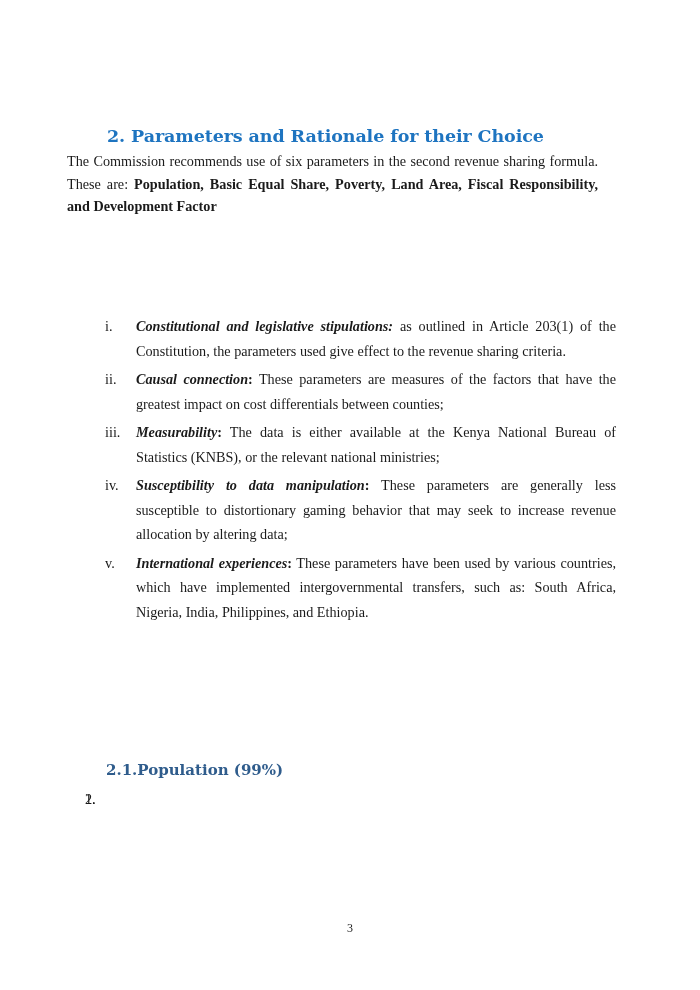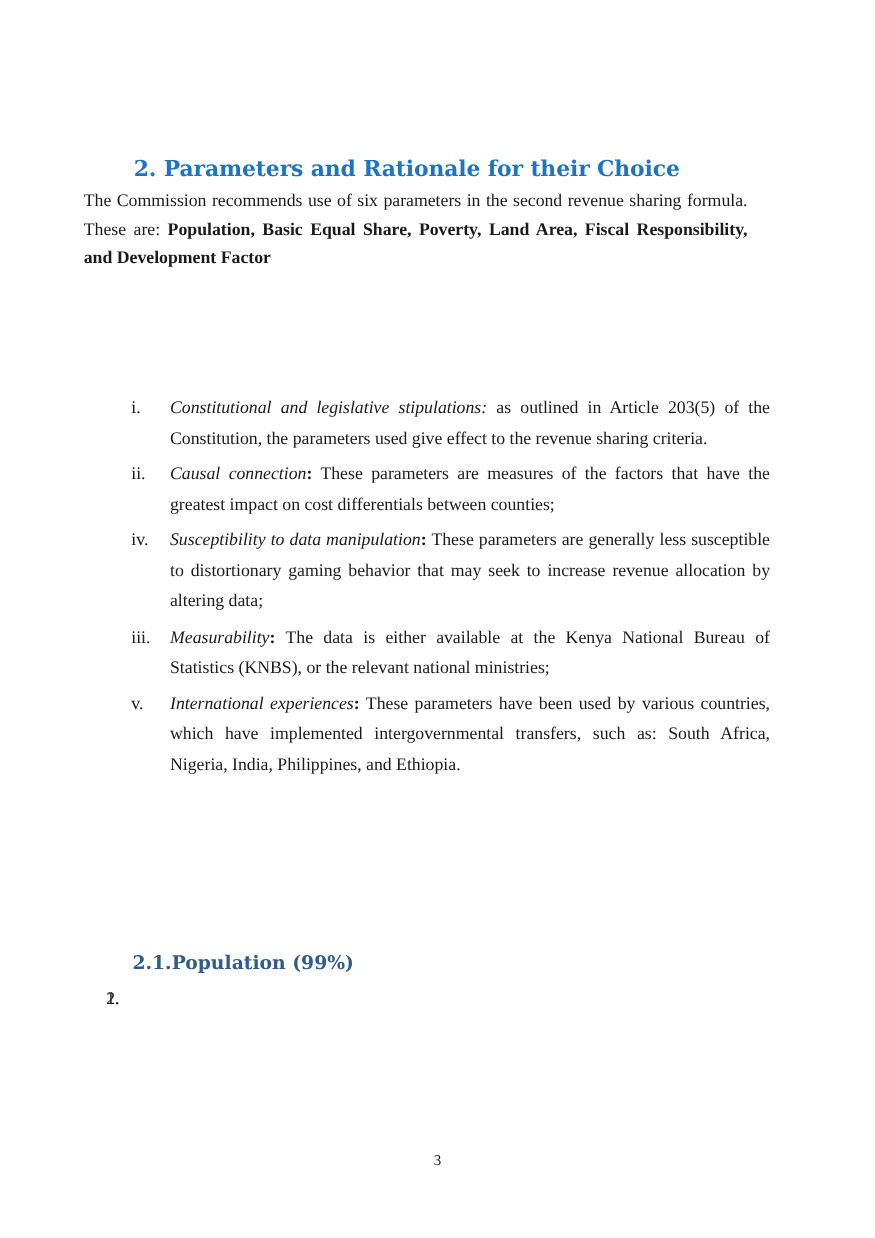--- a/index.html
+++ b/index.html
@@ -6,21 +6,21 @@
   body { width:700px; height:990px; position:relative; overflow:hidden;
          font-family:"DejaVu Serif","Liberation Serif",serif; color:#1a1a1a; }
   .page { position:absolute; left:0; top:0; width:554px; height:990px; }
   .h1 { position:absolute; left:107px; top:126px; font-size:17.5px; font-weight:bold;
         color:#1e74c0; white-space:nowrap; letter-spacing:-0.1px; }
   .body { position:absolute; left:67px; width:531px; font-size:14.2px; line-height:22.5px;
           text-align:justify; font-family:"Liberation Serif","DejaVu Serif",serif; }
   .p1 { top:150px; }
   .p2 { top:274px; }
   .b { font-weight:bold; }
-  .bi { font-weight:normal; font-style:italic; }
+  .bi { font-weight:bold; font-style:italic; }
   .list { position:absolute; left:85px; width:531px; top:314px; margin:0; padding:0; list-style:none;
           font-family:"Liberation Serif","DejaVu Serif",serif; font-size:14.2px; line-height:24.5px; }
   .li { position:relative; padding-left:51px; text-align:justify; margin-bottom:4px; }
   .li .num { position:absolute; left:20px; top:0; }
   .h2 { position:absolute; left:106px; top:761px; font-size:15px; font-weight:bold; color:#2f5c8c;
         font-family:"DejaVu Serif","Liberation Serif",serif; white-space:nowrap; }
   .h2 .n { }
   .nlist { position:absolute; left:85px; width:531px; top:787px; margin:0; padding:0; list-style:none;
            font-family:"Liberation Serif","DejaVu Serif",serif; font-size:14.2px; line-height:24.5px; }
   .nli { position:relative; padding-left:23px; text-align:justify; }
@@ -33,30 +33,30 @@
 
 <div class="page">
 
   <div class="h1">2. Parameters and Rationale for their Choice</div>
 
   <div class="body p1"><span>The Commission recommends use of six parameters in the second revenue sharing formula. These are: </span><span class="b">Population, Basic Equal Share, Poverty, Land Area, Fiscal Responsibility, and Development Factor</span></div>
 
 
   <ul class="list">
     <li class="li">
-      <span class="num">i.</span><span class="bi">Constitutional and legislative stipulations:</span><span class="b"></span><span> as outlined in Article 203(5) of the Constitution, the parameters used give effect to the revenue sharing criteria.</span>
+      <span class="num">i.</span><span class="bi">Constitutional and legislative stipulations:</span><span class="b"></span><span> as outlined in Article 203(1) of the Constitution, the parameters used give effect to the revenue sharing criteria.</span>
     </li>
     <li class="li">
       <span class="num">ii.</span><span class="bi">Causal connection</span><span class="b">:</span><span> These parameters are measures of the factors that have the greatest impact on cost differentials between counties;</span>
     </li>
     <li class="li">
-      <span class="num">iv.</span><span class="bi">Susceptibility to data manipulation</span><span class="b">:</span><span> These parameters are generally less susceptible to distortionary gaming behavior that may seek to increase revenue allocation by altering data;</span>
+      <span class="num">iii.</span><span class="bi">Measurability</span><span class="b">:</span><span> The data is either available at the Kenya National Bureau of Statistics (KNBS), or the relevant national ministries;</span>
     </li>
     <li class="li">
-      <span class="num">iii.</span><span class="bi">Measurability</span><span class="b">:</span><span> The data is either available at the Kenya National Bureau of Statistics (KNBS), or the relevant national ministries;</span>
+      <span class="num">iv.</span><span class="bi">Susceptibility to data manipulation</span><span class="b">:</span><span> These parameters are generally less susceptible to distortionary gaming behavior that may seek to increase revenue allocation by altering data;</span>
     </li>
     <li class="li">
       <span class="num">v.</span><span class="bi">International experiences</span><span class="b">:</span><span> These parameters have been used by various countries, which have implemented intergovernmental transfers, such as: South Africa, Nigeria, India, Philippines, and Ethiopia.</span>
     </li>
   </ul>
 
   <div class="h2"><span class="n">2.1.</span><span>Population (99%)</span></div>
 
   <ul class="nlist">
     <li class="nli"><span class="num">1.</span></li>

